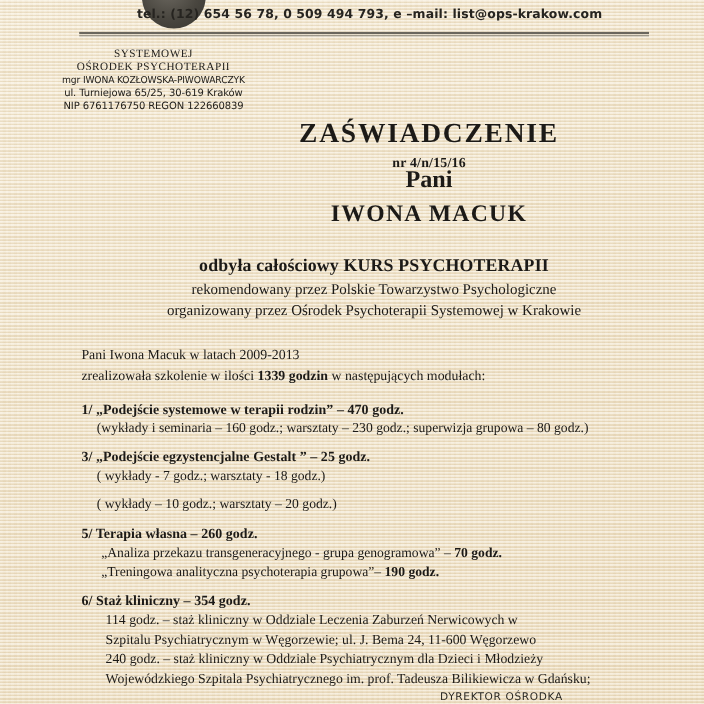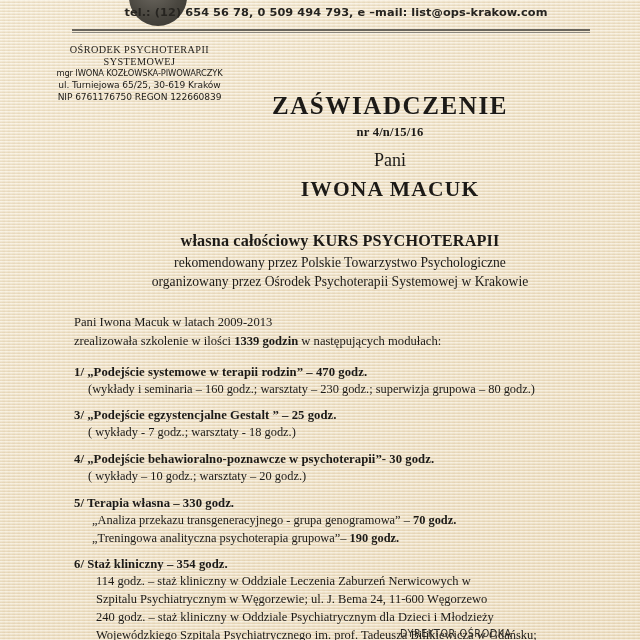--- a/index.html
+++ b/index.html
@@ -118,21 +118,21 @@
     font-family: "DejaVu Sans", sans-serif;
     font-size: 9.1px;
     line-height: 1.33;
     letter-spacing: -0.1px;
   }
 
   
   #cert-block {
     position: absolute;
     left: 190px;
-    top: 92px;
+    top: 108px;
     width: 400px;
     text-align: center;
   }
   #cert-title {
     font-size: 25px;
     font-weight: bold;
     letter-spacing: 1.6px;
     line-height: 1.1;
   }
   #cert-number {
@@ -143,22 +143,22 @@
   }
 
   #addressee-block {
     position: absolute;
     left: 190px;
     top: 150px;
     width: 400px;
     text-align: center;
   }
   #addressee-salutation {
-    font-size: 18px;
-    font-weight: normal;
+    font-size: 22px;
+    font-weight: bold;
   }
   #addressee-name {
     margin-top: 6px;
     font-size: 21.5px;
     font-weight: bold;
     letter-spacing: 1.2px;
   }
   #addressee-birth {
     margin-top: 6px;
     font-size: 12.8px;
@@ -244,39 +244,39 @@
   <div id="logo"></div>
 
   <div id="contact-line">tel.: (12) 654 56 78, 0 509 494 793,  e –mail: list@ops-krakow.com</div>
 
   <div id="rule-wrap">
     <div class="r1"></div>
     <div class="r2"></div>
   </div>
 
   <div id="letterhead">
+    <div class="lh-org">SYSTEMOWEJ</div>
     <div class="lh-org">OŚRODEK  PSYCHOTERAPII</div>
-    <div class="lh-org">SYSTEMOWEJ</div>
     <div class="lh-sub">mgr IWONA KOZŁOWSKA-PIWOWARCZYK</div>
     <div class="lh-addr">ul. Turniejowa 65/25, 30-619 Kraków</div>
     <div class="lh-ids">NIP 6761176750   REGON 122660839</div>
   </div>
 
   <div id="cert-block">
     <div id="cert-title">ZAŚWIADCZENIE</div>
     <div id="cert-number">nr 4/n/15/16</div>
   </div>
 
   <div id="addressee-block">
     <div id="addressee-salutation">Pani</div>
     <div id="addressee-name">IWONA  MACUK</div>
   </div>
 
   <div id="course-block">
-    <div id="course-main">własna całościowy  KURS  PSYCHOTERAPII</div>
+    <div id="course-main">odbyła całościowy  KURS  PSYCHOTERAPII</div>
     <div id="course-rec">rekomendowany przez Polskie Towarzystwo  Psychologiczne</div>
     <div id="course-org">organizowany przez Ośrodek Psychoterapii Systemowej w Krakowie</div>
   </div>
 
   <div id="body-block">
 
     <div class="intro-line">Pani Iwona Macuk w latach 2009-2013</div>
     <div class="intro-line"><span>zrealizowała  szkolenie w ilości </span><span class="b">1339 godzin</span><span> w następujących modułach:</span></div>
 
     <div id="modules">
@@ -286,26 +286,25 @@
         <div class="module-detail">(wykłady i seminaria –   160 godz.; warsztaty – 230 godz.; superwizja grupowa – 80 godz.)</div>
       </div>
 
 
       <div class="module">
         <div class="module-title">3/ „Podejście egzystencjalne Gestalt ” – 25 godz.</div>
         <div class="module-detail">( wykłady - 7 godz.; warsztaty - 18 godz.)</div>
       </div>
 
       <div class="module">
-        <div class="module-title">4/ „Podejście behawioralno-poznawcze w psychoterapii”- 30 godz.</div>
         <div class="module-detail">( wykłady – 10 godz.; warsztaty – 20 godz.)</div>
       </div>
 
       <div class="module">
-        <div class="module-title">5/ Terapia własna –  330 godz.</div>
+        <div class="module-title">5/ Terapia własna –  260 godz.</div>
         <div class="module-detail-indent"><span>„Analiza przekazu transgeneracyjnego - grupa genogramowa” – </span><span class="b">70 godz.</span></div>
         <div class="module-detail-indent"><span>„Treningowa analityczna psychoterapia  grupowa”– </span><span class="b">190 godz.</span></div>
       </div>
 
       <div class="module">
         <div class="module-title">6/ Staż kliniczny – 354 godz.</div>
         <div class="stage-detail">114 godz. – staż kliniczny w Oddziale Leczenia Zaburzeń Nerwicowych w</div>
         <div class="stage-detail">Szpitalu   Psychiatrycznym w Węgorzewie; ul. J. Bema 24, 11-600 Węgorzewo</div>
         <div class="stage-detail">240 godz. – staż kliniczny w Oddziale Psychiatrycznym dla Dzieci i Młodzieży</div>
         <div class="stage-detail">Wojewódzkiego Szpitala Psychiatrycznego im. prof. Tadeusza Bilikiewicza w Gdańsku;</div>

